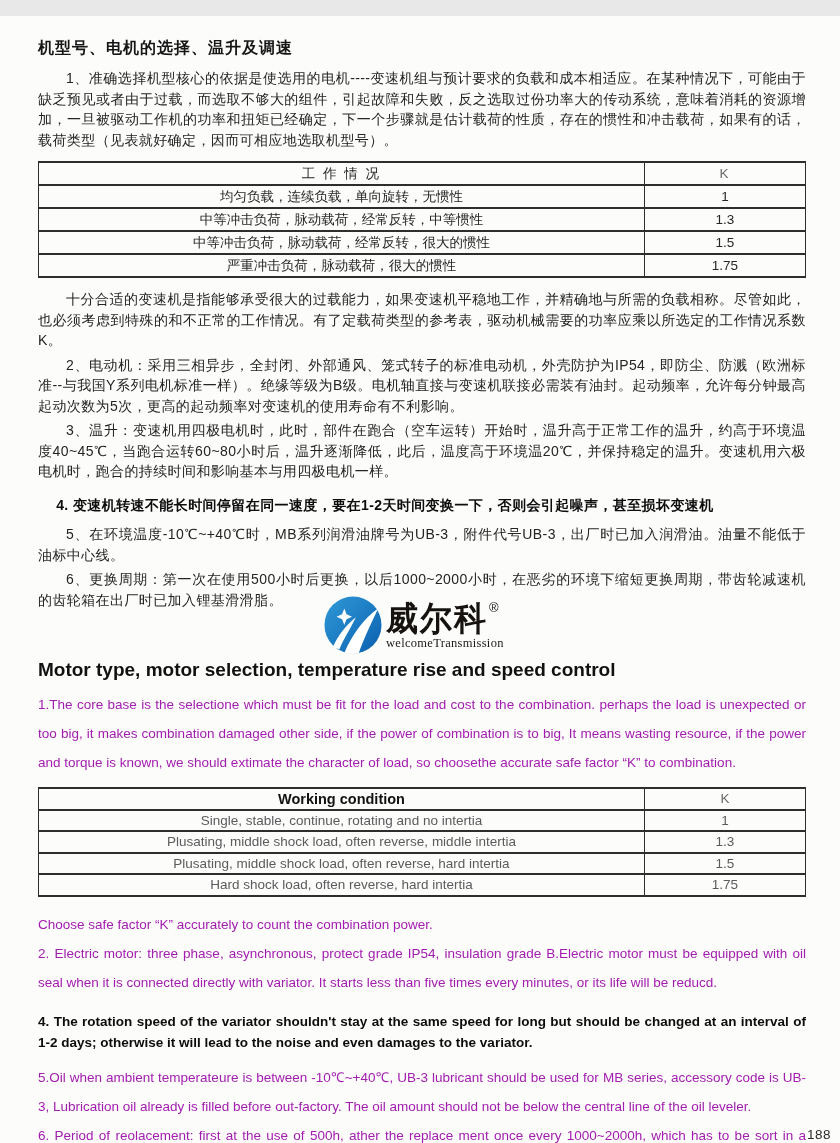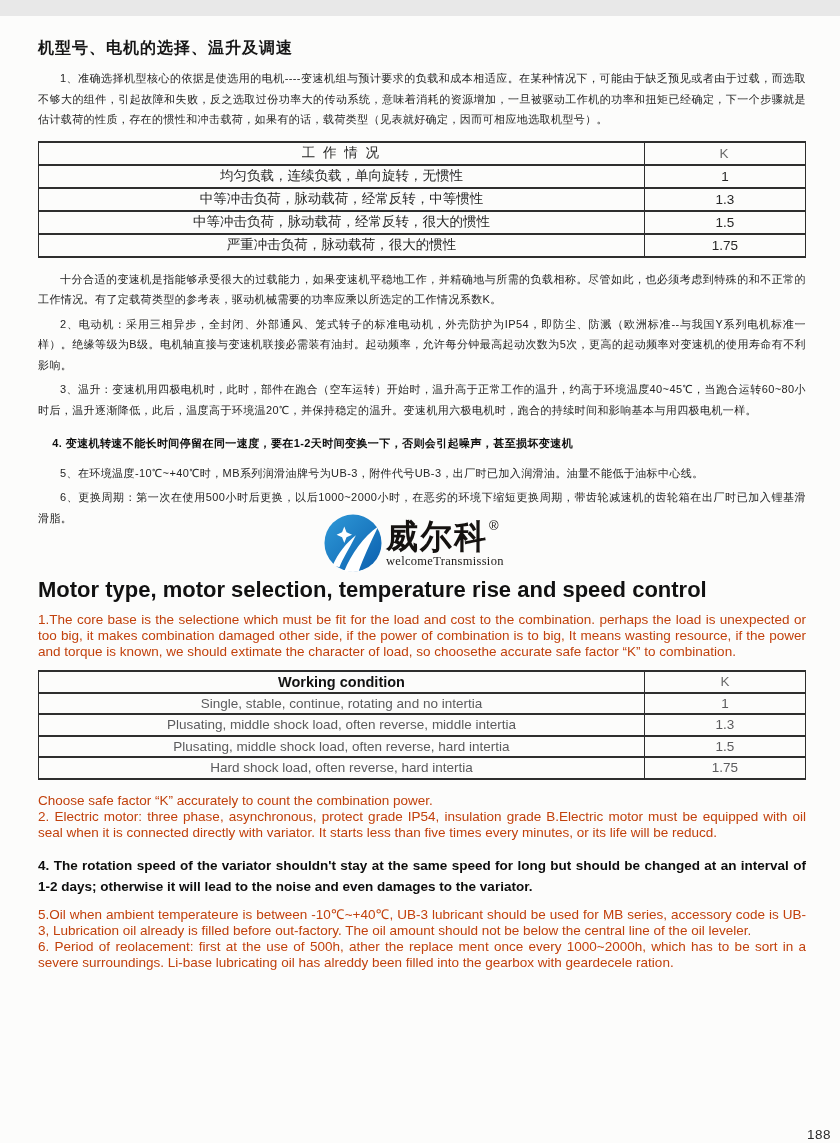--- a/index.html
+++ b/index.html
@@ -18,21 +18,21 @@
 
   
   .cn-heading {
     font-size: 16px;
     font-weight: bold;
     color: #161616;
     letter-spacing: 1px;
     margin-bottom: 9px;
   }
   .cn-para {
-    font-size: 11px;
+    font-size: 14px;
     line-height: 20.5px;
     letter-spacing: 0.4px;
     text-align: justify;
     text-indent: 2em;
     color: #242424;
   }
   .cn-para.bold-line {
     font-weight: bold;
     color: #0d0d0d;
     text-indent: 1.3em;
@@ -102,30 +102,30 @@
   .logo-en {
     font-family: "Liberation Serif", serif;
     font-size: 12.5px;
     color: #1d1a18;
     letter-spacing: 0.3px;
     margin-top: 2px;
   }
 
   
   .en-heading {
-    font-size: 22px;
+    font-size: 19px;
     font-weight: bold;
     color: #111;
     margin-bottom: 9px;
   }
   .en-para {
     font-size: 13.5px;
-    line-height: 16px;
+    line-height: 29px;
     text-align: justify;
-    color: #c2410c;
+    color: #a21caf;
   }
   .en-para + .en-para { margin-top: 0px; }
   .en-para.gap { margin-top: 12px; }
   .en-para.bold-line {
     font-weight: bold;
     color: #0d0d0d;
     margin-top: 14px;
     margin-bottom: 10px;
     line-height: 21px;
   }

